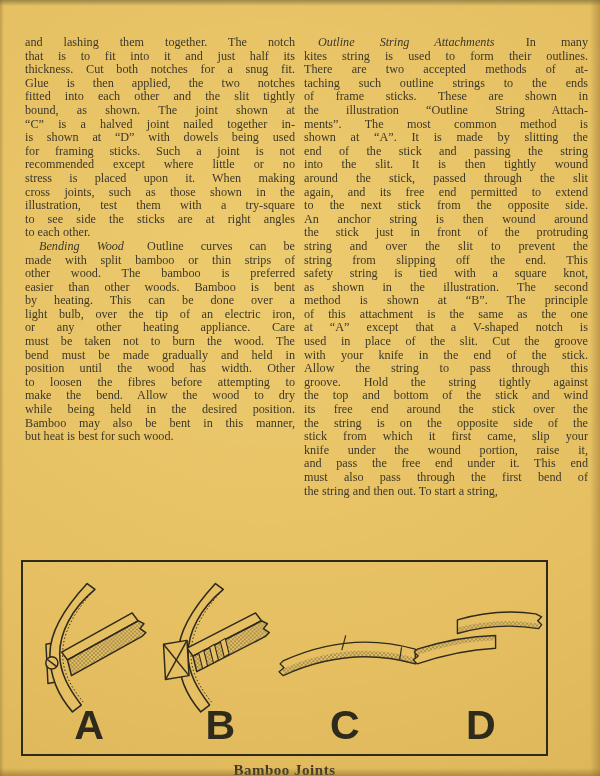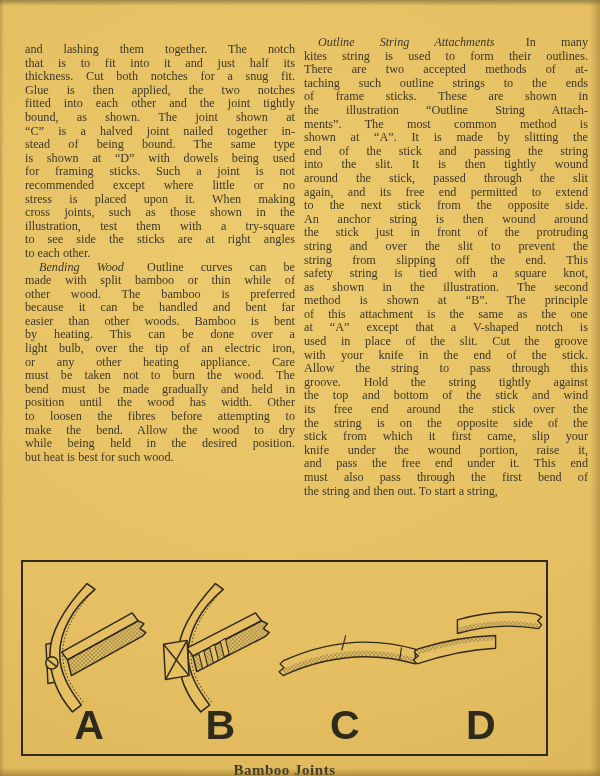--- a/index.html
+++ b/index.html
@@ -7,21 +7,21 @@
     position:relative; width:600px; height:776px; overflow:hidden;
     background: radial-gradient(ellipse 130% 90% at 45% 35%,
       var(--paper-light) 0%, var(--paper) 55%, var(--paper-dark) 100%);
     font-family:"Liberation Serif", serif;
     color:var(--ink);
   }
   .col {
     position:absolute; top:36px;
     font-size:12.2px; line-height:13.6px;
   }
-  .col-left  { left:25px;  width:270px;margin-top:7px; }
+  .col-left  { left:25px;  width:270px; }
   .col-right { left:304px; width:284px; }
   .line {
     height:13.6px; overflow:hidden;
     text-align:justify; text-align-last:justify; text-justify:inter-word;
   }
   .line.last { text-align-last:left; }
   .line.indent { text-indent:14px; }
   .line i { }
   .figure-box {
     position:absolute; left:21px; top:560px; width:527px; height:196px;
@@ -49,46 +49,45 @@
 </head>
 <body>
 
 <div class="page">
 
   <div class="col col-left" id="col-left">
       <div class="line">and lashing them together.  The notch</div>
       <div class="line">that is to fit into it and just half its</div>
       <div class="line">thickness.  Cut both notches for a snug fit.</div>
       <div class="line">Glue is then applied, the two notches</div>
-      <div class="line">fitted into each other and the joint tightly</div>
+      <div class="line">fitted into each other and the slit tightly</div>
       <div class="line">bound, as shown.  The joint shown at</div>
       <div class="line">“C” is a halved joint nailed together in-</div>
-      <div class="line">stead of being bound.  The same type</div>
       <div class="line">is shown at “D” with dowels being used</div>
       <div class="line">for framing sticks.  Such a joint is not</div>
       <div class="line">recommended except where little or no</div>
       <div class="line">stress is placed upon it.  When making</div>
       <div class="line">cross joints, such as those shown in the</div>
       <div class="line">illustration, test them with a try-square</div>
       <div class="line">to see side the sticks are at right angles</div>
       <div class="line last">to each other.</div>
       <div class="line indent"><i>Bending Wood</i>  Outline curves can be</div>
-      <div class="line">made with split bamboo or thin while of</div>
+      <div class="line">made with split bamboo or thin strips of</div>
       <div class="line">other wood.  The bamboo is preferred</div>
-      <div class="line">because it can be handled and bent far</div>
       <div class="line">easier than other woods.  Bamboo is bent</div>
       <div class="line">by heating.  This can be done over a</div>
       <div class="line">light bulb, over the tip of an electric iron,</div>
       <div class="line">or any other heating appliance.  Care</div>
       <div class="line">must be taken not to burn the wood.  The</div>
       <div class="line">bend must be made gradually and held in</div>
       <div class="line">position until the wood has width.  Other</div>
       <div class="line">to loosen the fibres before attempting to</div>
       <div class="line">make the bend.  Allow the wood to dry</div>
       <div class="line">while being held in the desired position.</div>
+      <div class="line">Bamboo may also be bent in this manner,</div>
       <div class="line last">but heat is best for such wood.</div>
     </div>
   <div class="col col-right" id="col-right">
       <div class="line indent"><i>Outline String Attachments</i>  In many</div>
       <div class="line">kites string is used to form their outlines.</div>
       <div class="line">There are two accepted methods of at-</div>
       <div class="line">taching such outline strings to the ends</div>
       <div class="line">of frame sticks.  These are shown in</div>
       <div class="line">the illustration “Outline String Attach-</div>
       <div class="line">ments”.  The most common method is</div>

